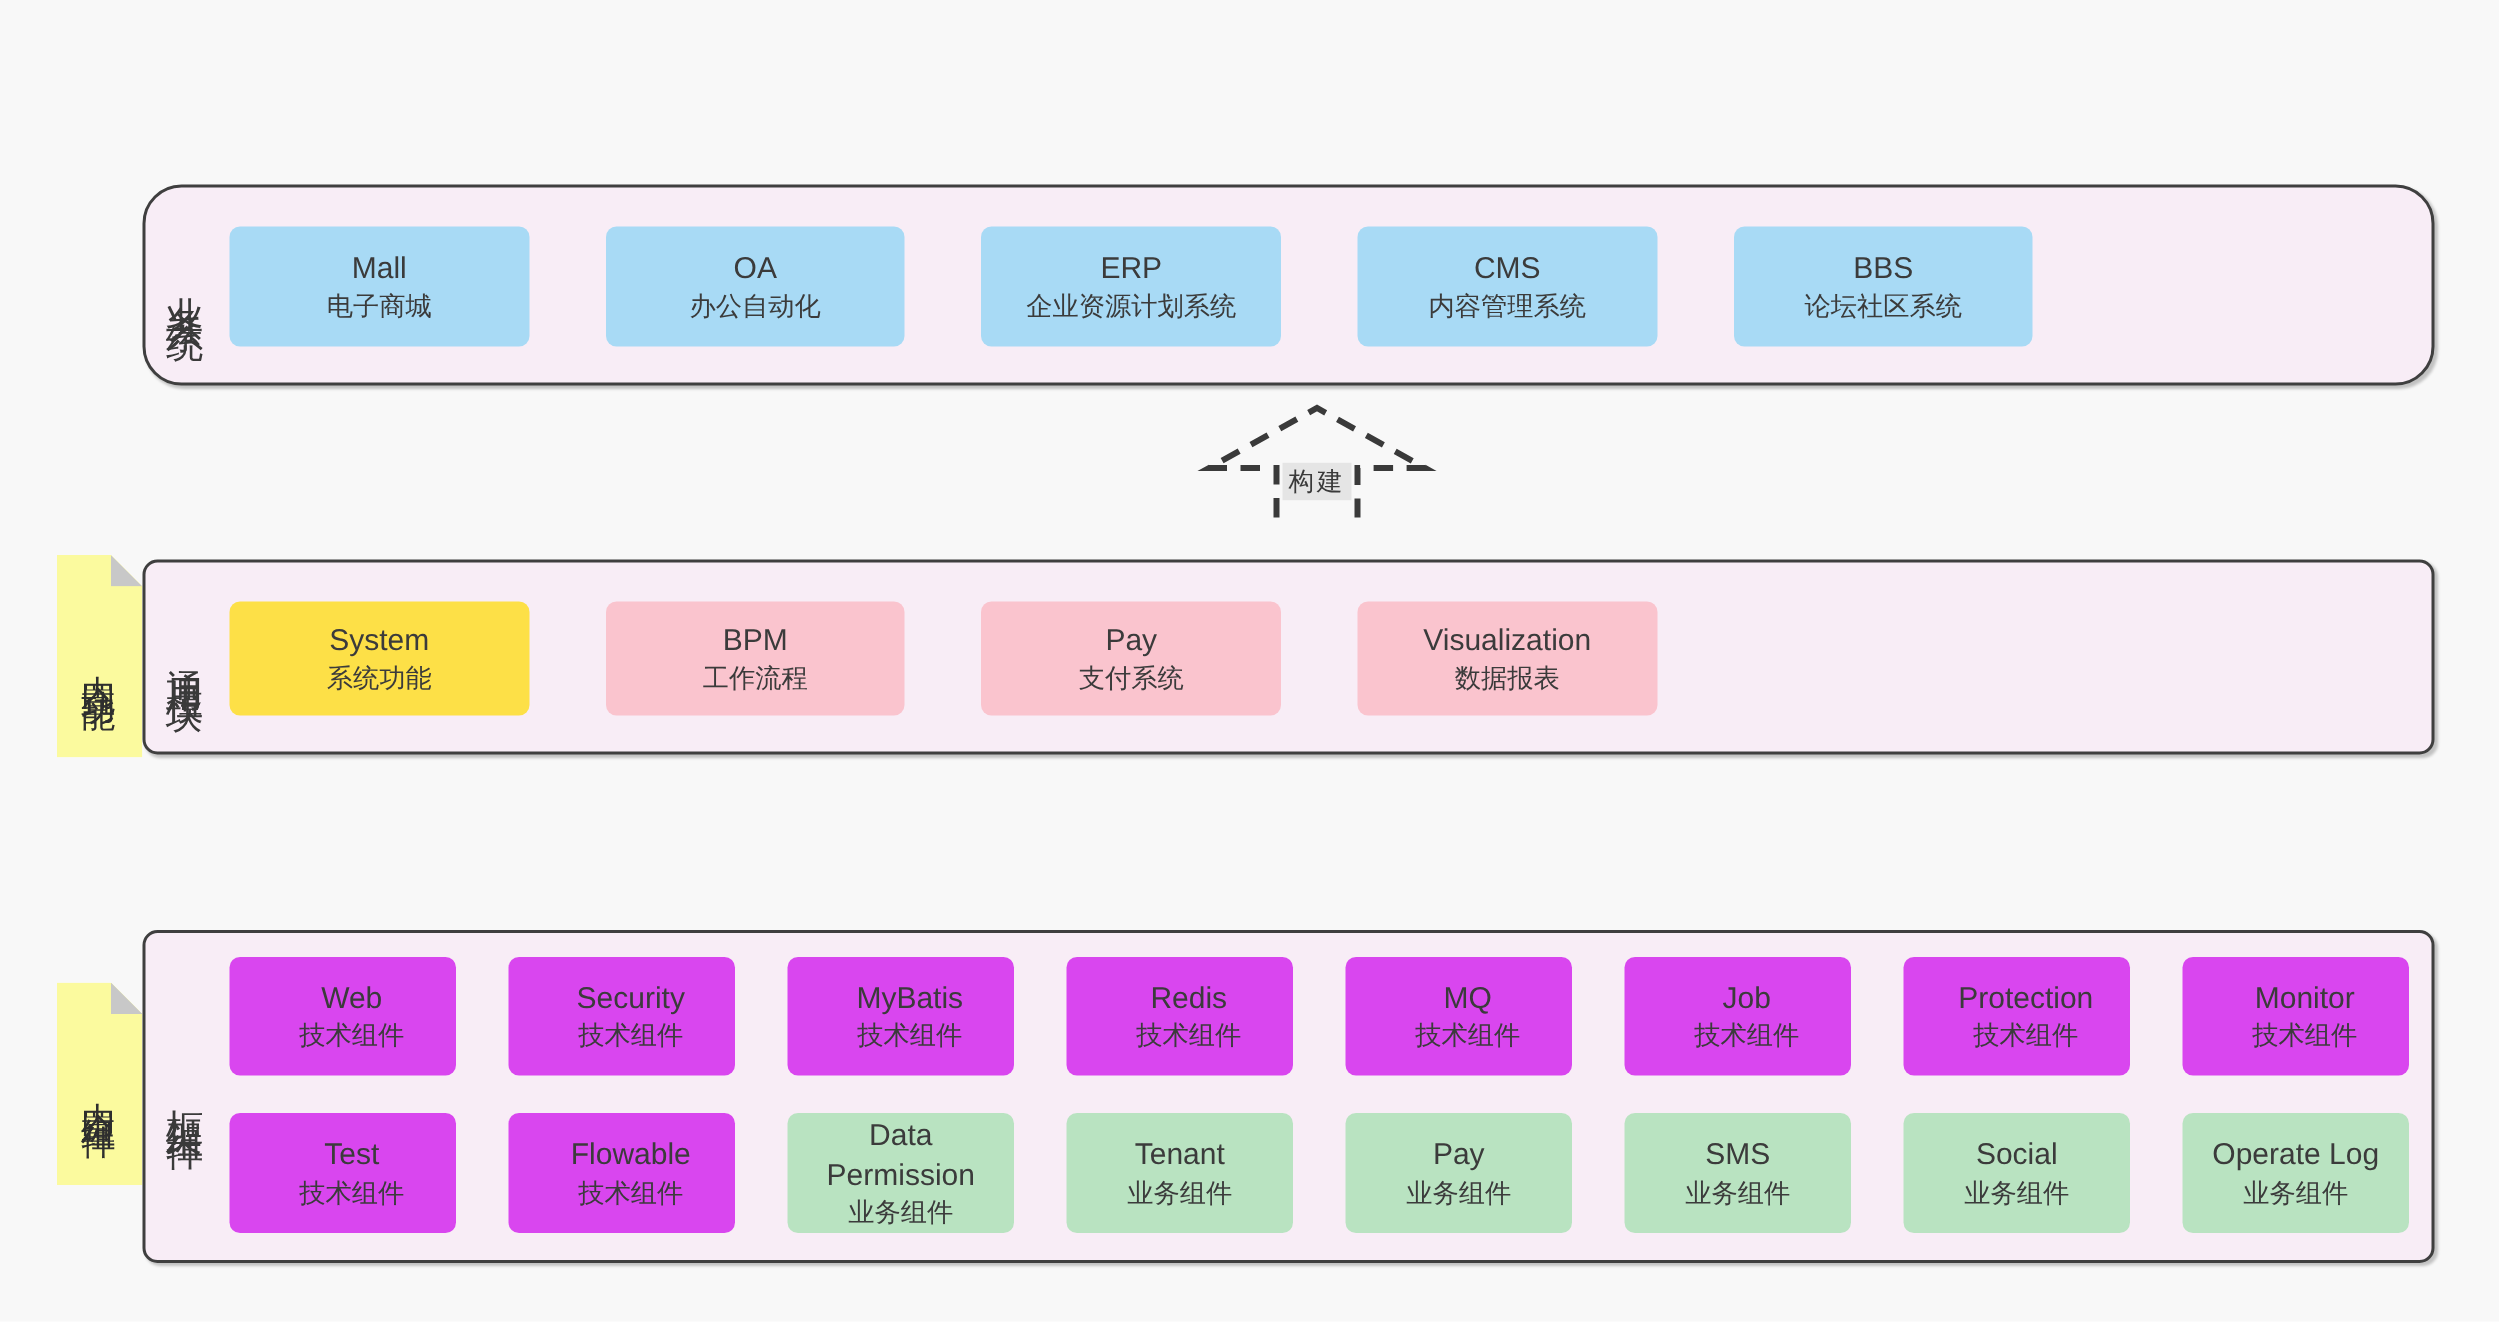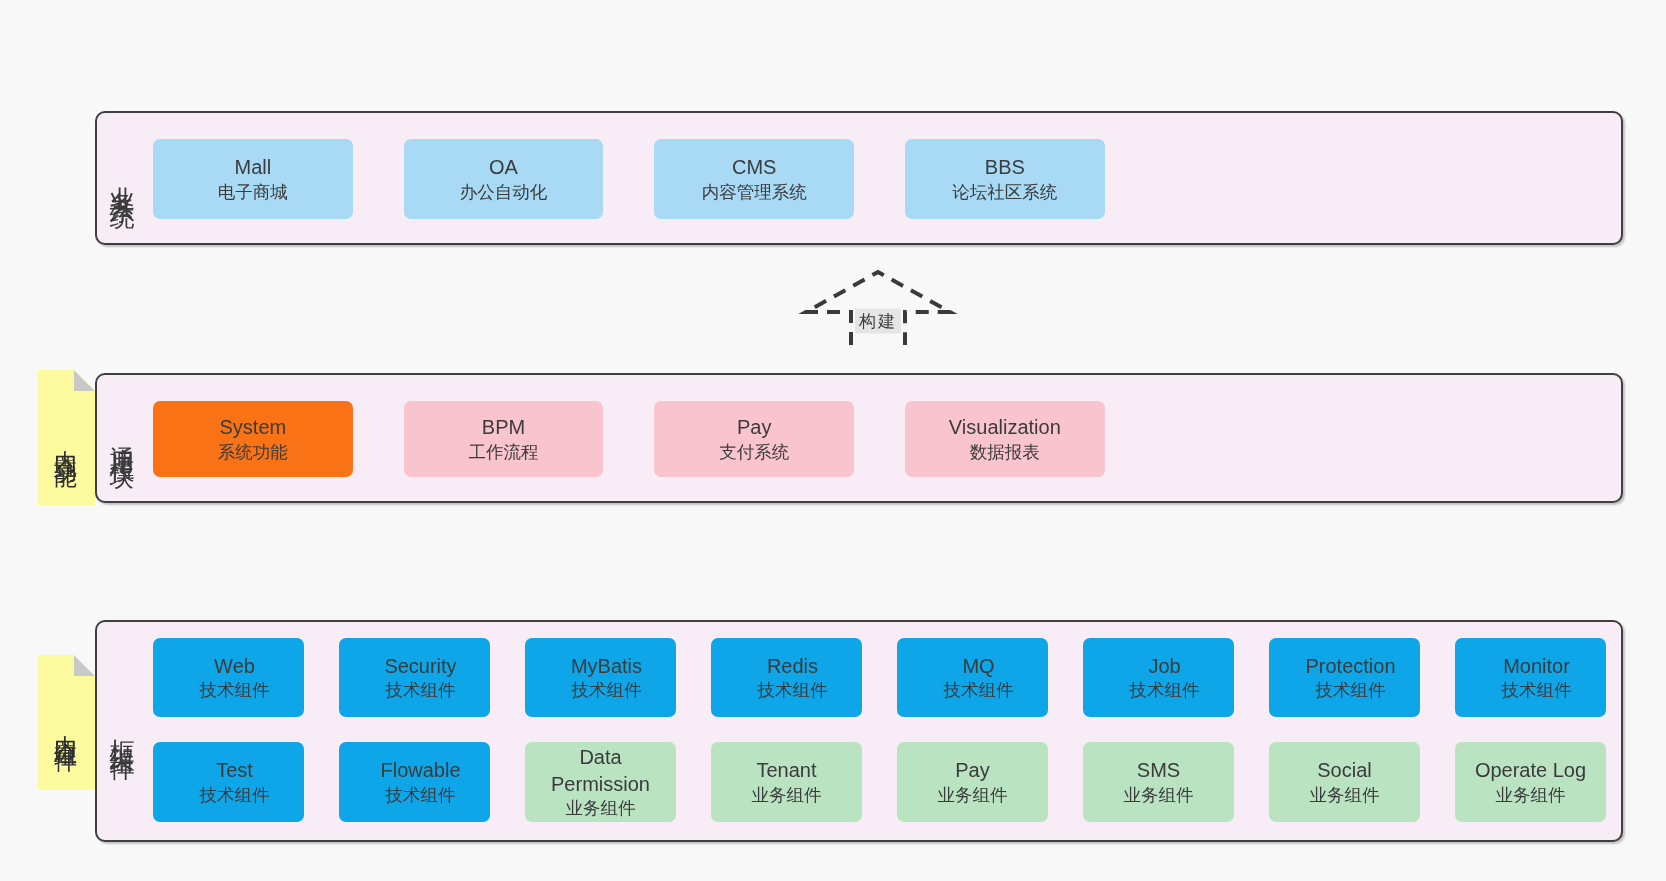--- a/index.html
+++ b/index.html
@@ -15,21 +15,21 @@
   .panel{
     position:absolute;
     left:95px;width:1528px;
     background:#f8edf6;
     border:2px solid #3f3f3f;
     border-radius:10px;
     box-shadow:2px 2px 2px rgba(0,0,0,.22);
     z-index:2;
     box-sizing:border-box;
   }
-  .panel1{top:111px;height:134px;}
+  .panel1{top:123px;height:134px;border-radius:26px;}
   .panel2{top:373px;height:130px;}
   .panel3{top:620px;height:222px;}
   .vlabel{
     position:absolute;left:4px;top:0;bottom:0;width:44px;
     display:flex;align-items:center;justify-content:center;
     writing-mode:vertical-rl;text-orientation:upright;
     font-size:25px;letter-spacing:6px;color:#3a3a3a;
   }
   .grid{
     position:absolute;left:56px;right:15px;
@@ -40,23 +40,23 @@
   
   .box{
     border-radius:7px;
     display:flex;flex-direction:column;justify-content:center;align-items:center;
     text-align:center;line-height:1.32;
     padding:2px 4px;box-sizing:border-box;
   }
   .box .en{font-size:20px;}
   .box .zh{font-size:17.5px;}
   .blue{background:#a8daf5;}
-  .red{background:#f97316;text-align:right;}
+  .red{background:#fde047;text-align:right;}
   .pink{background:#fac4ce;}
-  .green{background:#0ea5e9;padding-left:16px;}
+  .green{background:#d946ef;padding-left:16px;}
   .lightgreen{background:#b9e3c1;}
   
   .note{
     position:absolute;left:38px;width:57px;height:135px;
     background:#fbfa9e;
     clip-path:polygon(0 0, calc(100% - 21px) 0, 100% 21px, 100% 100%, 0 100%);
     display:flex;align-items:center;justify-content:center;
     z-index:1;
   }
   .note1{top:370px;}
@@ -103,20 +103,24 @@
     <div class="grid grid6">
       <div class="box blue">
         <span class="en">Mall</span>
         <span class="zh">电子商城</span>
       </div>
       <div class="box blue">
         <span class="en">OA</span>
         <span class="zh">办公自动化</span>
       </div>
       <div class="box blue">
+        <span class="en">ERP</span>
+        <span class="zh">企业资源计划系统</span>
+      </div>
+      <div class="box blue">
         <span class="en">CMS</span>
         <span class="zh">内容管理系统</span>
       </div>
       <div class="box blue">
         <span class="en">BBS</span>
         <span class="zh">论坛社区系统</span>
       </div>
     </div>
   </section>
 

